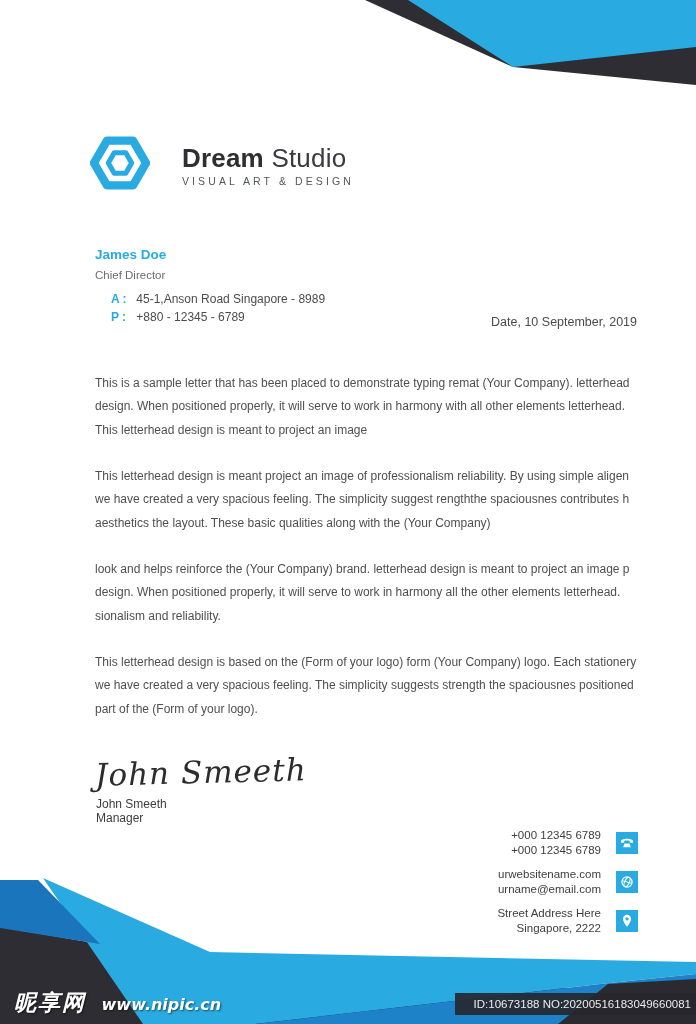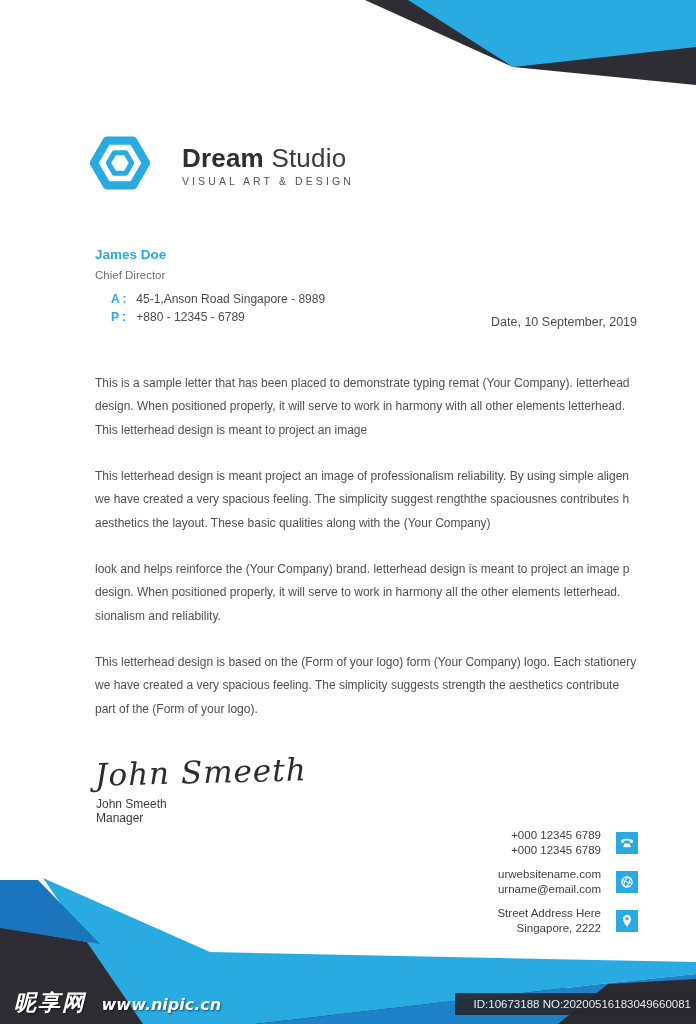--- a/index.html
+++ b/index.html
@@ -119,21 +119,21 @@
     <span>we have created a very spacious feeling. The simplicity suggest  rengththe spaciousnes contributes h</span>
     <span>aesthetics the layout. These basic qualities along with the (Your Company)</span>
   </div>
   <div class="paragraph p3">
     <span>look and helps reinforce the (Your Company) brand. letterhead design is meant to project an image p</span>
     <span>design. When positioned properly, it will serve to work in harmony all the other elements letterhead.</span>
     <span>sionalism and reliability.</span>
   </div>
   <div class="paragraph p4">
     <span>This letterhead design is based on the (Form of your logo) form (Your Company) logo. Each stationery</span>
-    <span>we have created a very spacious feeling. The simplicity suggests strength the aesthetics contribute</span>
+    <span>we have created a very spacious feeling. The simplicity suggests strength the spaciousnes positioned</span>
     <span>part of the (Form of your logo).</span>
   </div>
 
   <div class="sig-script">John Smeeth</div>
   <div class="sig-name">John Smeeth</div>
   <div class="sig-role">Manager</div>
 
   <div class="footer-contact">
     <div class="fc-row">
       <div class="fc-lines">

